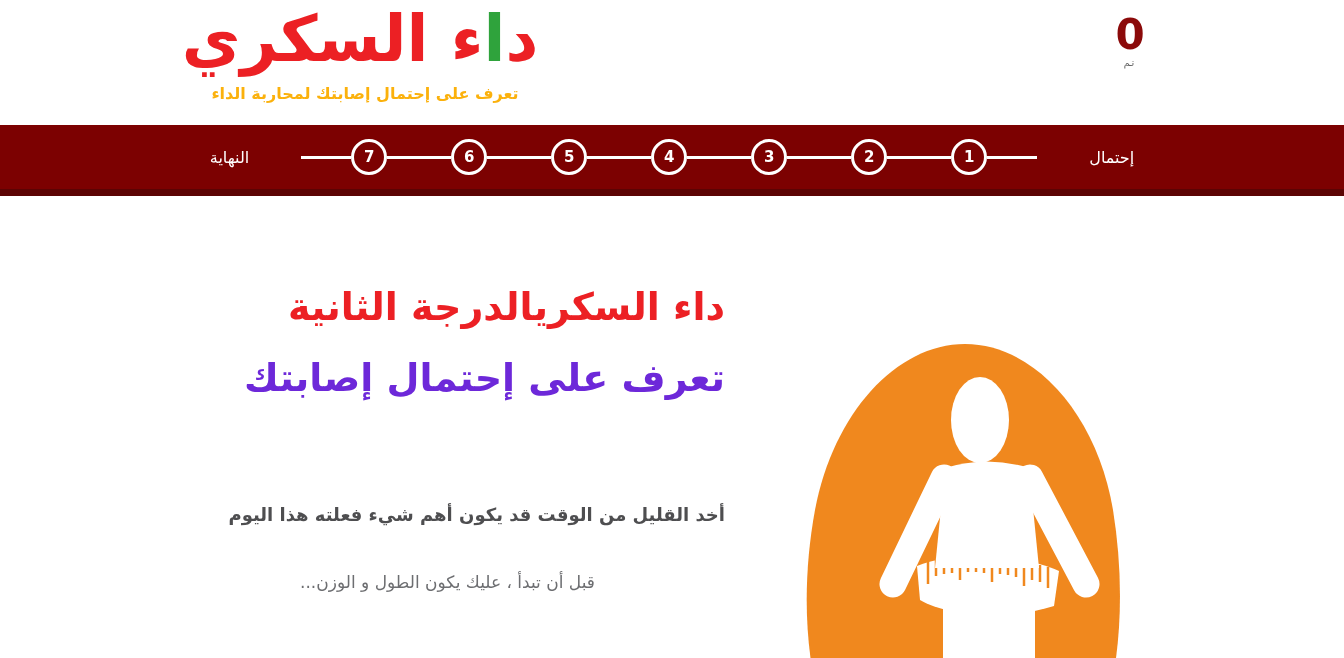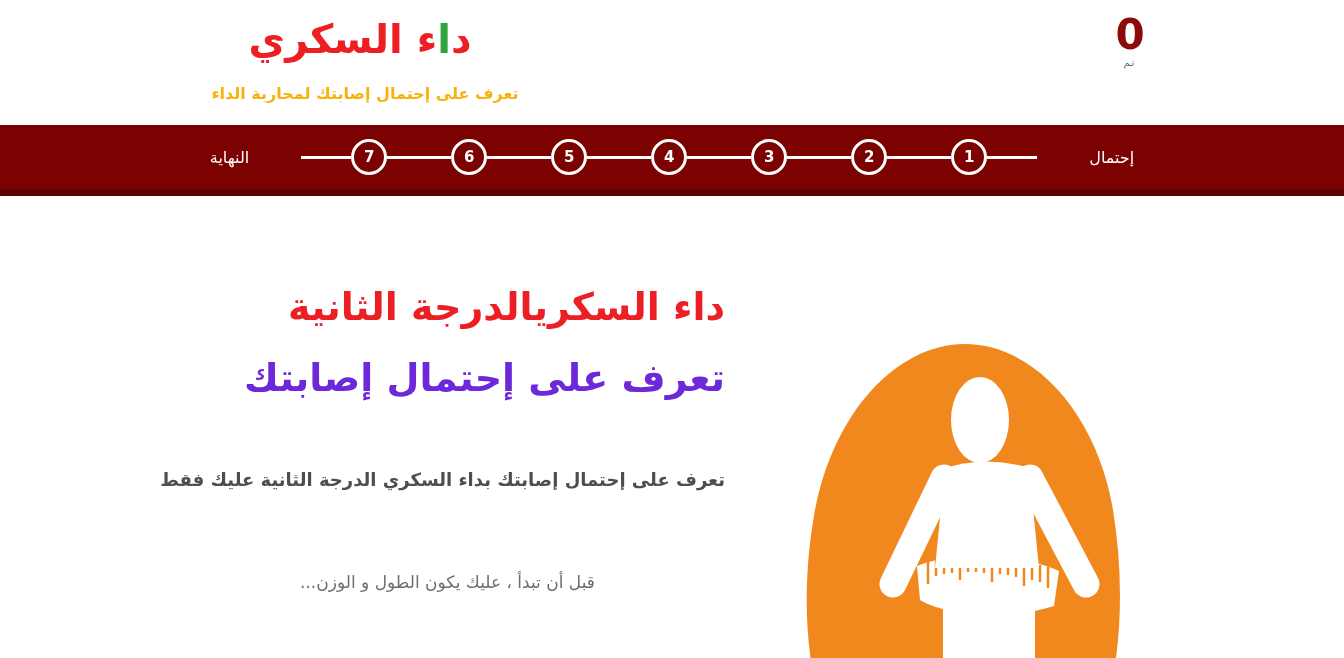--- a/index.html
+++ b/index.html
@@ -4,21 +4,21 @@
 <style>
   * { margin:0; padding:0; box-sizing:border-box; }
   html,body { width:1344px; height:658px; overflow:hidden; background:#fff;
     font-family:"DejaVu Sans", sans-serif; }
   body { position:relative; }
 
   
   .header-title {
     position:absolute; left:150px; top:0px; width:420px;
     text-align:center; direction:rtl;
-    font-size:40px; font-weight:bold; line-height:78px;
+    font-size:64px; font-weight:bold; line-height:78px;
   }
   .t-red   { color:#EC2024; }
   .t-green { color:#2FA33C; }
   .header-subtitle {
     position:absolute; left:150px; top:84px; width:430px;
     text-align:center; direction:rtl;
     font-size:16px; font-weight:bold; color:#FBB10C;
   }
   .score-box { position:absolute; left:1090px; top:14px; width:80px; text-align:center; }
   .score-value { font-size:42px; font-weight:bold; color:#8B0A0A; line-height:42px; }
@@ -86,21 +86,21 @@
     <span class="step-circle">7</span>
     <span class="seg seg-edge"></span>
     <span class="sp"></span>
     <span class="step-label">النهاية</span>
   </div>
 </div>
 
 <h1 class="col h-red">داء السكريالدرجة الثانية</h1>
 <h2 class="col h-green">تعرف على إحتمال إصابتك</h2>
 
-<p class="col intro"><span>تعرف على إحتمال إصابتك بداء السكري الدرجة الثانية عليك فقط</span><br></p>
+<p class="col intro"><br><span>أخد القليل من الوقت قد يكون أهم شيء فعلته هذا اليوم</span></p>
 
 <p class="col prestart">قبل أن تبدأ ، عليك يكون الطول و الوزن...</p>
 
 <div class="figure-wrap">
   <svg width="330" height="316" viewBox="0 0 330 316" xmlns="http://www.w3.org/2000/svg">
 
     <path d="M168,2 C237,2 300,72 316,168 C330,255 324,350 288,424 C248,505 88,505 46,424 C8,350 2,255 18,168 C36,72 99,2 168,2 Z" fill="#F0881E"></path>
 
     <path d="M146,258 L238,254 L238,316 L146,316 Z" fill="#ffffff"></path>
 

